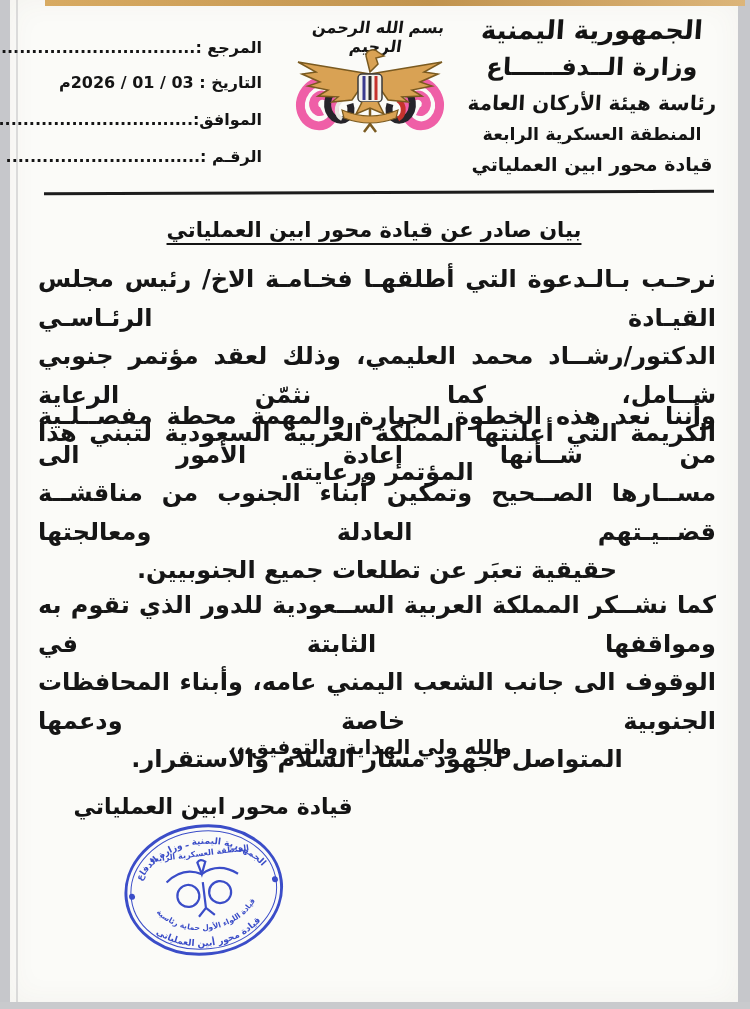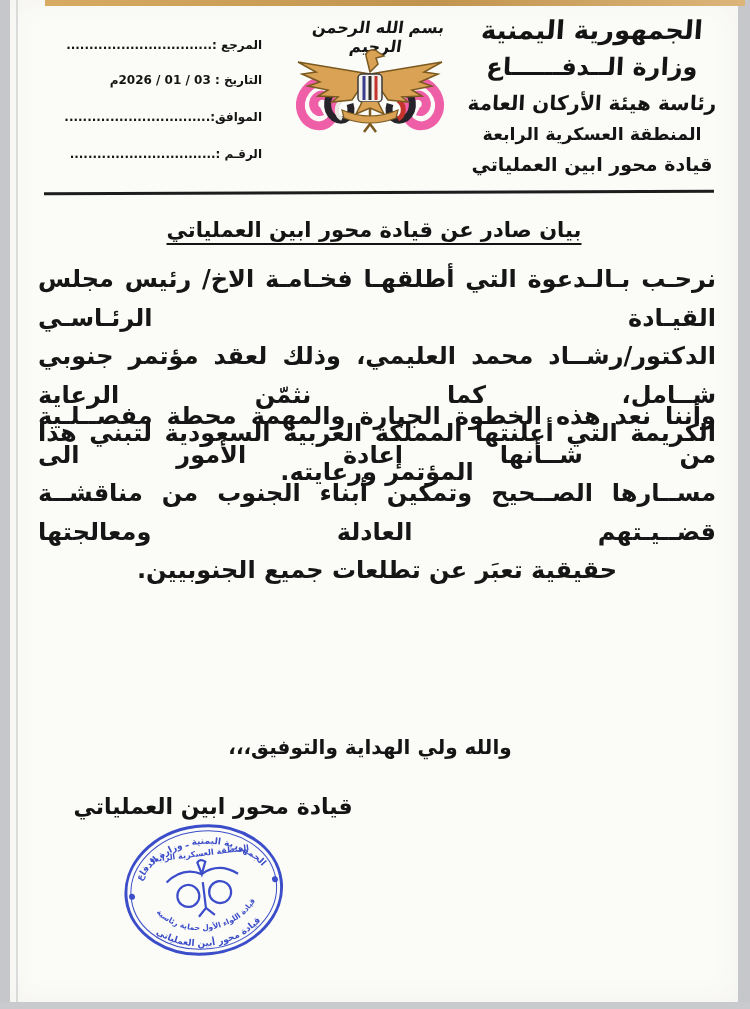--- a/index.html
+++ b/index.html
@@ -19,21 +19,21 @@
   .ln2{font-size:24px;line-height:38px;transform:skewX(-3deg);letter-spacing:1px;}
   .ln3{font-size:20px;line-height:34px;transform:skewX(-3deg);}
   .ln4{font-size:17.5px;line-height:29px;}
   .ln5{font-size:19px;line-height:30px;}
 
   .bismillah{position:absolute;top:18px;left:282px;width:170px;text-align:center;direction:rtl;
              font-size:16px;font-weight:bold;transform:skewX(-8deg);}
   .emblem{position:absolute;top:44px;left:276px;}
 
   .fields{position:absolute;top:34px;left:34px;width:218px;direction:rtl;}
-  .field{position:absolute;right:0;white-space:nowrap;font-weight:bold;font-size:12px;}
+  .field{position:absolute;right:0;white-space:nowrap;font-weight:bold;font-size:16px;}
   .field .dots{letter-spacing:.5px;font-weight:bold;}
   .f0{top:4px;} .f1{top:39px;} .f2{top:76px;} .f3{top:113px;text-align:center;}
 
   .sep{position:absolute;left:34px;top:191px;width:670px;height:3px;background:#1d1d1d;transform:rotate(-.2deg);}
 
   .doc-title{position:absolute;top:218px;left:0;width:100%;text-align:center;direction:rtl;}
   .doc-title span{font-size:21px;font-weight:bold;text-decoration:underline;
                   text-decoration-thickness:2px;text-underline-offset:6px;margin-top:28px;}
 
   
@@ -117,20 +117,25 @@
       <div class="line">الدكتور/رشــاد محمد العليمي، وذلك لعقد مؤتمر جنوبي شــامل، كما نثمّن الرعاية</div>
       <div class="line last">الكريمة التي أعلنتها المملكة العربية السعودية لتبني هذا المؤتمر ورعايته.</div>
     </div>
 
     <div class="para p2">
       <div class="line">وأننا نعد هذه الخطوة الجبارة والمهمة محطة مفصــلـية من شــأنها إعادة الأمور الى</div>
       <div class="line">مســارها الصــحيح وتمكين أبناء الجنوب من مناقشــة قضــيـتهم العادلة ومعالجتها</div>
       <div class="line last">حقيقية تعبَر عن تطلعات جميع الجنوبيين.</div>
     </div>
 
+    <div class="para p3">
+      <div class="line">كما نشــكر المملكة العربية الســعودية للدور الذي تقوم به ومواقفها الثابتة في</div>
+      <div class="line">الوقوف الى جانب الشعب اليمني عامه، وأبناء المحافظات الجنوبية خاصة ودعمها</div>
+      <div class="line last">المتواصل لجهود مسار السلام والاستقرار.</div>
+    </div>
 
     <div class="closing">والله ولي الهداية والتوفيق،،،</div>
 
     <div class="signature">قيادة محور ابين العملياتي</div>
 
     <div class="stamp">
       <svg width="196" height="148" viewBox="0 0 196 148">
         <defs>
           <path id="arc-top" d="M 28,86 A 70 58 0 0 1 168,86"></path>
           <path id="arc-bottom" d="M 24,68 A 74 62 0 0 0 172,68"></path>

